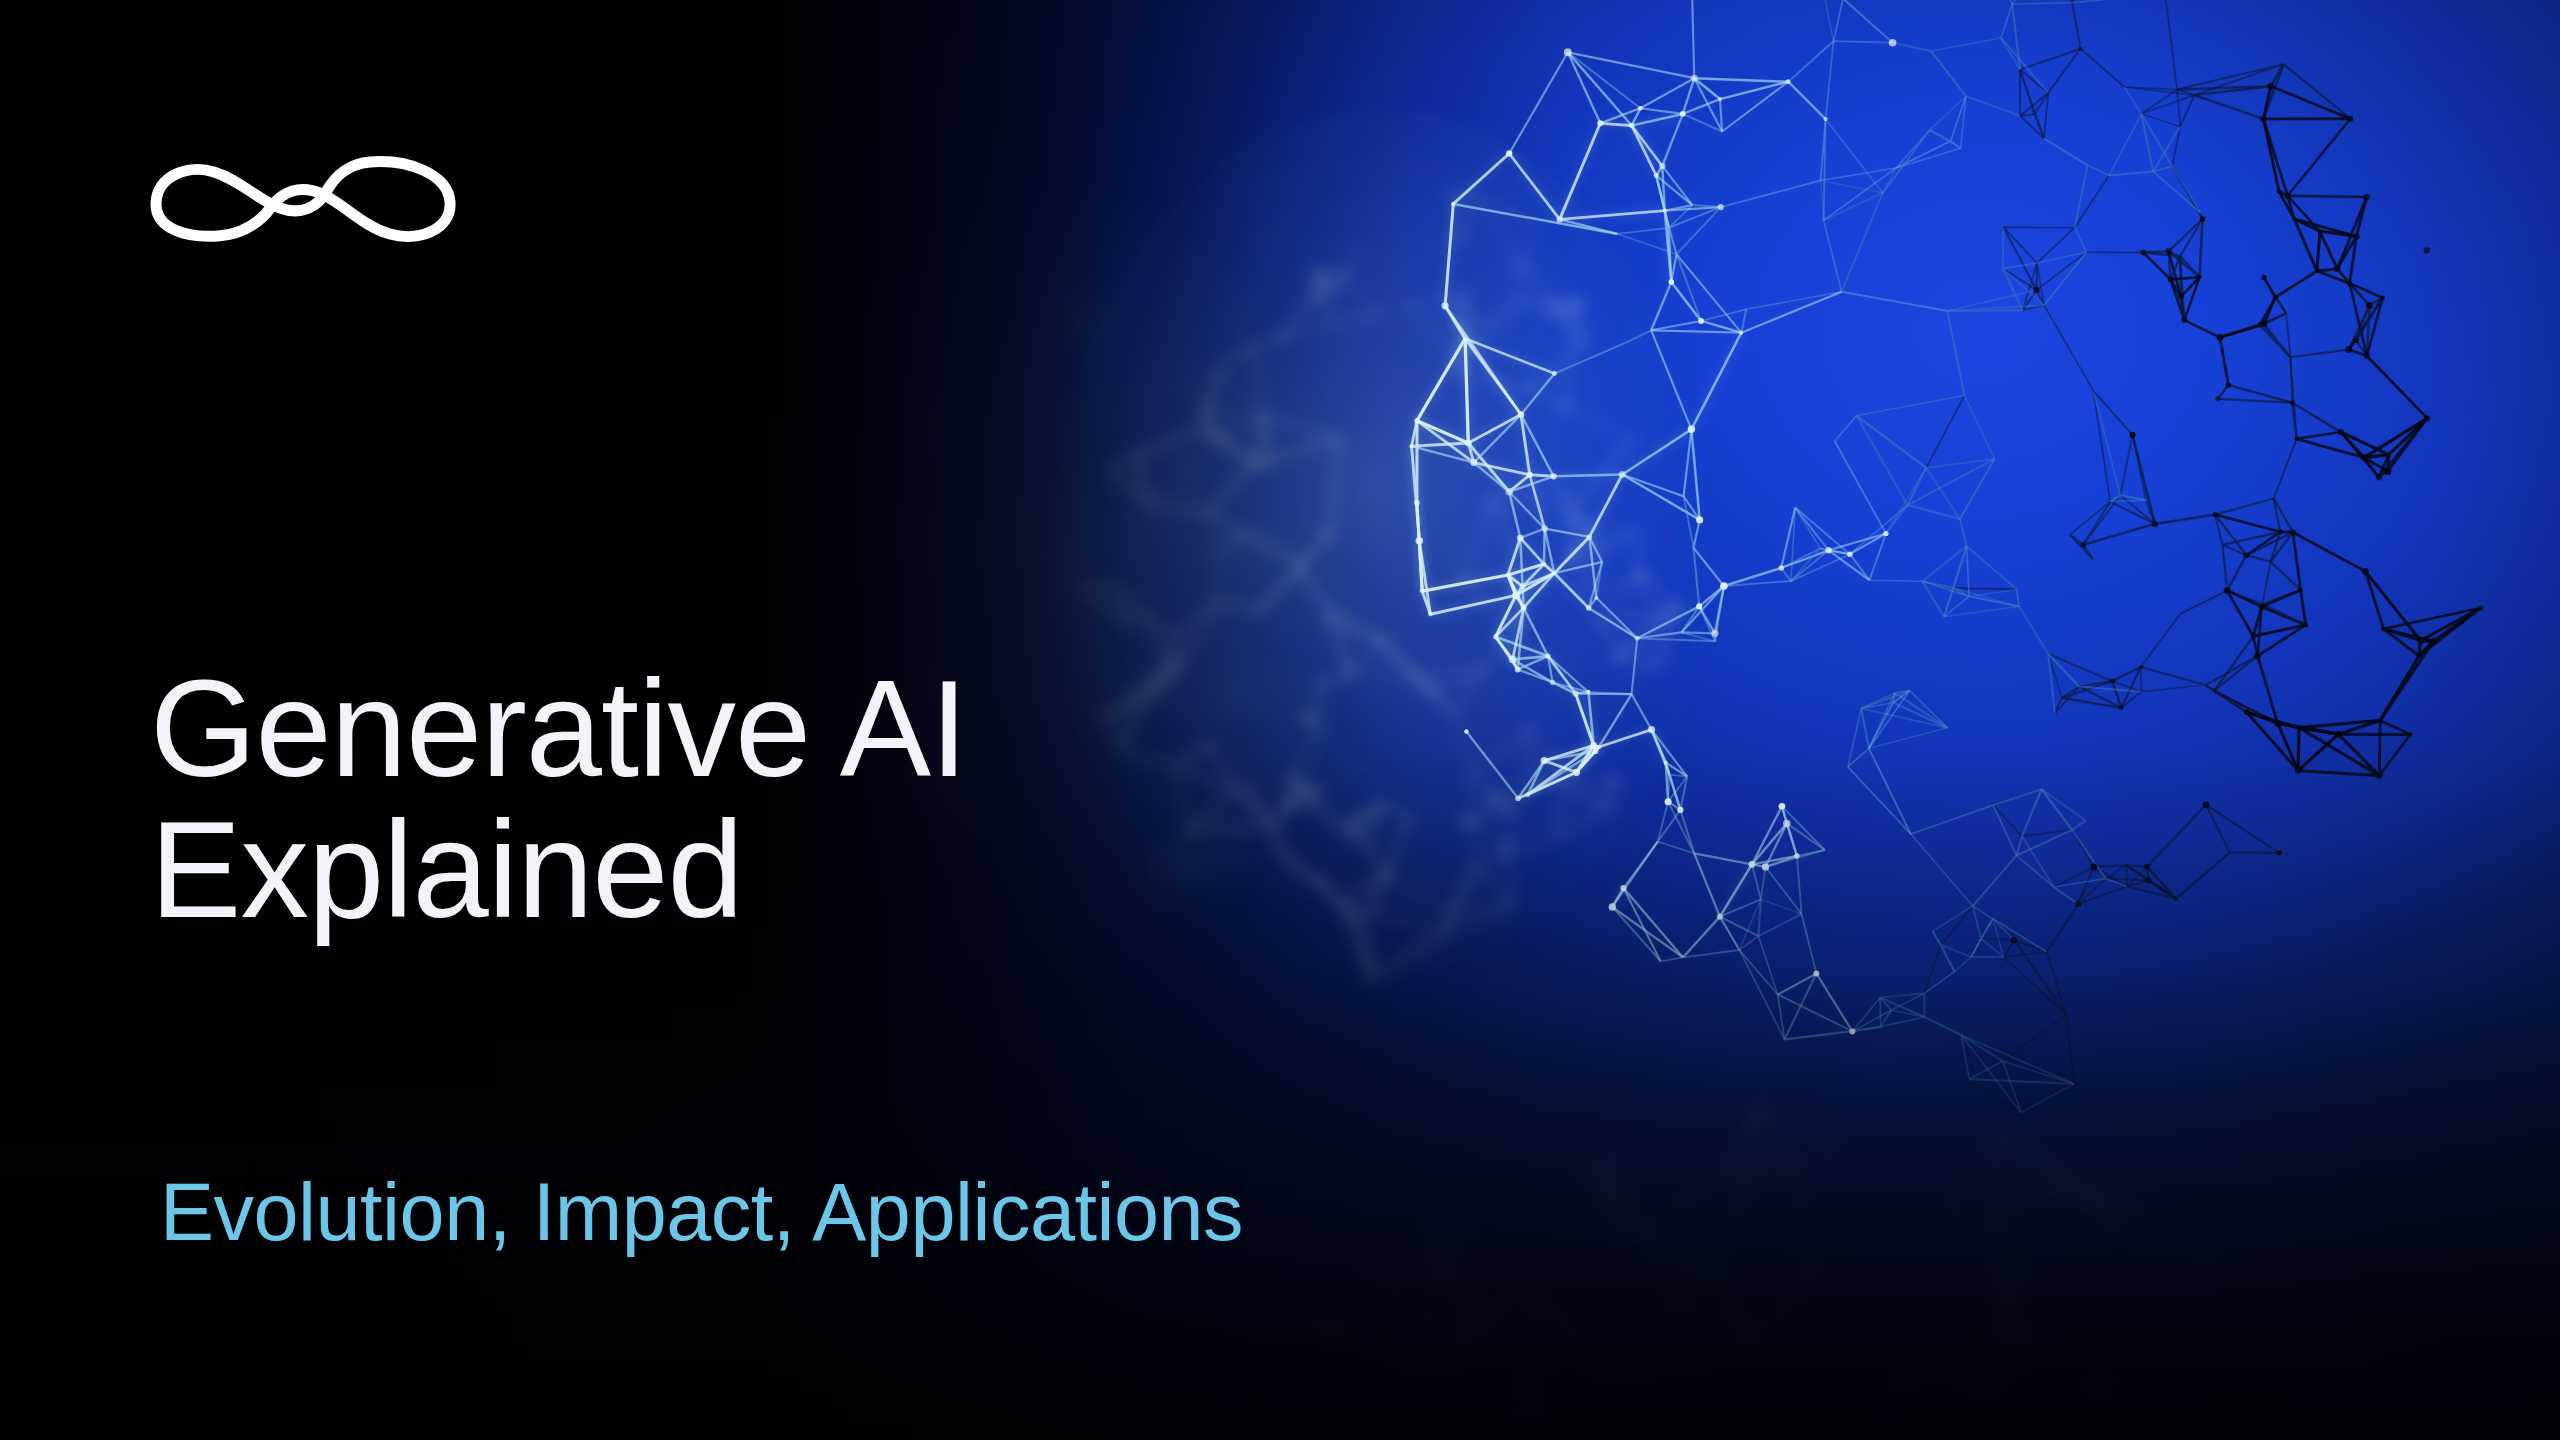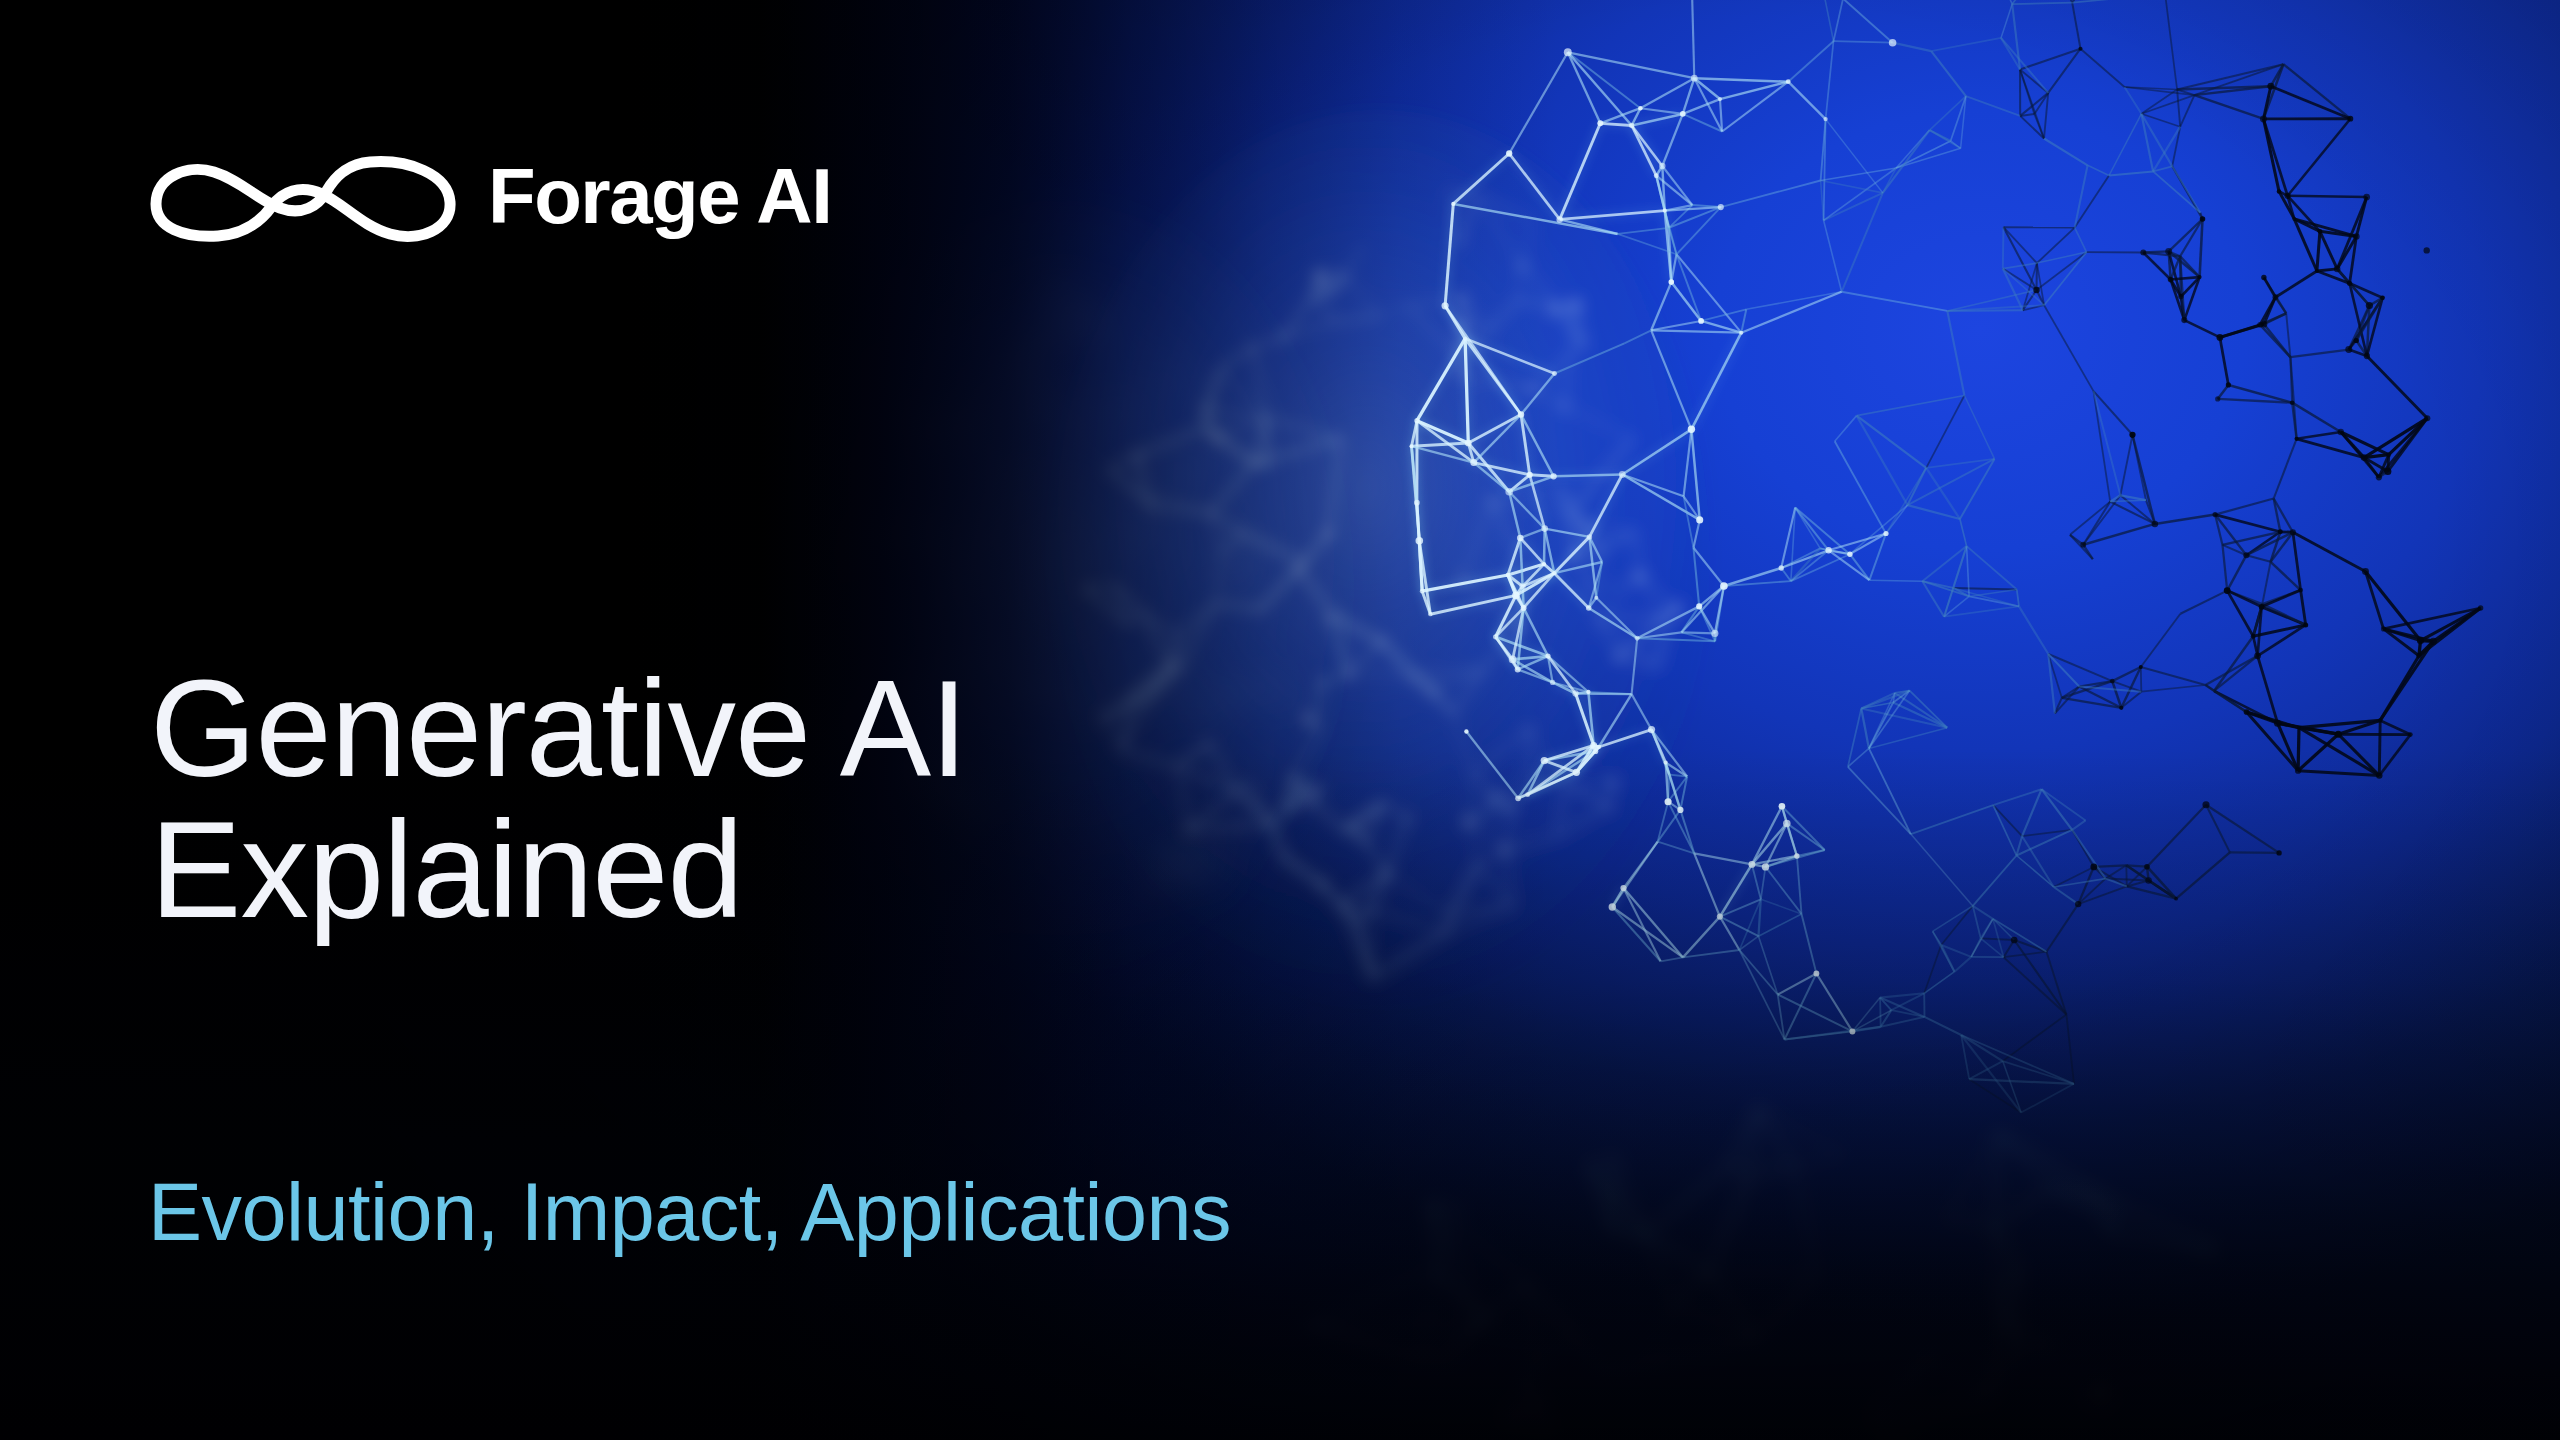--- a/index.html
+++ b/index.html
@@ -91,21 +91,21 @@
     font-size:137px;
     font-weight:400;
     line-height:1.03;
     letter-spacing:-1px;
     white-space:pre-line;
     font-family:"Liberation Sans", sans-serif;
   }
 
   .subtitle{
     position:absolute;
-    left:148px;
+    left:160px;
     top:1168px;
     color:#6bc6e8;
     font-size:81px;
     font-weight:400;
     line-height:1.1;
     letter-spacing:-0.5px;
     white-space:nowrap;
     font-family:"Liberation Sans", sans-serif;
   }
 </style>
@@ -1888,21 +1888,20 @@
                  C92 38, 110 58, 132 66
                  C154 74, 170 64, 178 50
                  C186 36, 198 22, 222 20
                  C260 17, 300 32, 302 60
                  C304 88, 270 100, 242 92
                  C214 84, 196 62, 174 52
                  C152 42, 134 50, 124 64
                  C114 78, 98 92, 70 94
                  C36 96, 8 86, 8 62 Z" stroke="#FFFFFF" stroke-width="11" stroke-linejoin="round" stroke-linecap="round" fill="none"></path>
       </svg>
-      <span class="logo-word">Forage AI</span>
     </div>
 
     <h1 class="headline">Generative AI
 Explained</h1>
 
     <div class="subtitle">Evolution, Impact, Applications</div>
 
   </div>
 </div>
 

